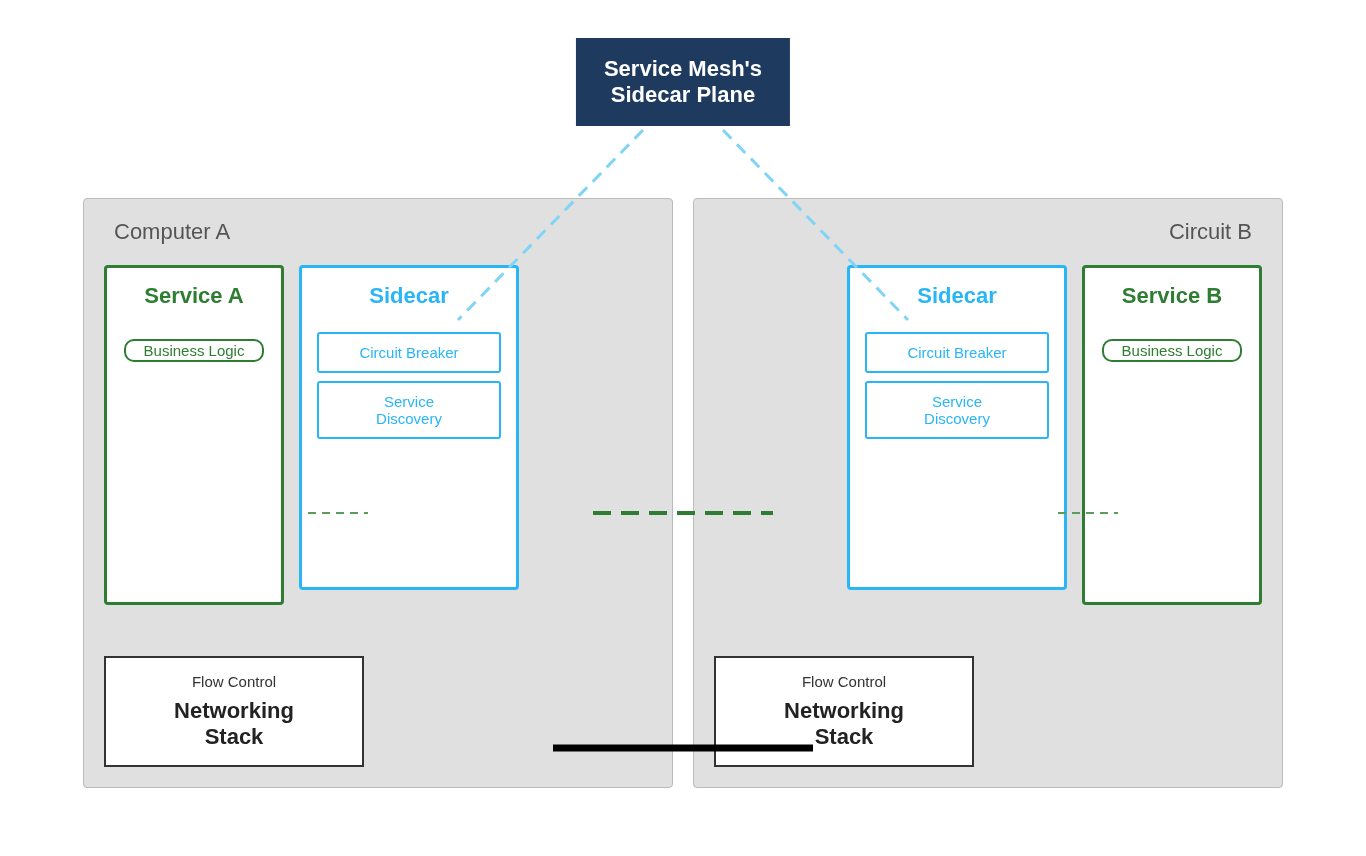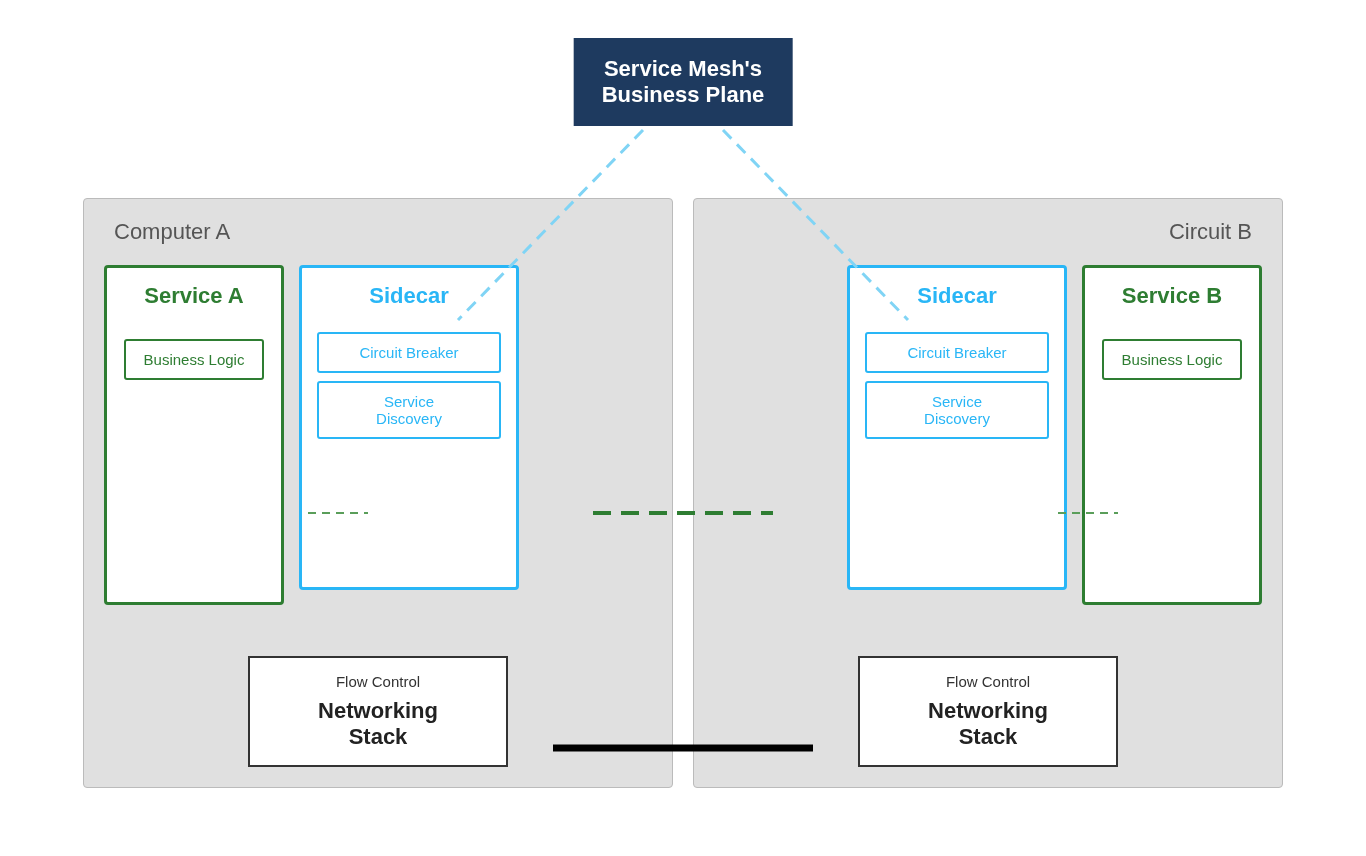--- a/index.html
+++ b/index.html
@@ -105,22 +105,22 @@
       font-size: 22px;
       font-weight: bold;
       color: #2e7d32;
       margin-bottom: 20px;
     }
 
     .business-logic-box {
       border: 2px solid #2e7d32;
       color: #2e7d32;
       font-size: 15px;
-      padding: 10px 18px;
-      border-radius: 3px;
+      padding: 1px 18px;
+      border-radius: 10px;
       margin-top: 10px;
     }
 
     
     .sidecar-box {
       border: 3px solid #29b6f6;
       background: white;
       border-radius: 4px;
       padding: 15px;
       flex: 0 0 220px;
@@ -148,21 +148,20 @@
       text-align: center;
     }
 
     
     .networking-area {
       position: absolute;
       bottom: 20px;
       left: 20px;
       right: 20px;
       display: flex;
-      justify-content: center;
     }
 
     .networking-box {
       border: 2px solid #333;
       background: white;
       padding: 15px 30px;
       text-align: center;
       width: 260px;
     }
 
@@ -203,21 +202,21 @@
 
     <line x1="975" y1="475" x2="1035" y2="475" stroke="#5a9e5a" stroke-width="2" stroke-dasharray="8,6"></line>
 
     <line x1="510" y1="475" x2="690" y2="475" stroke="#2e7d32" stroke-width="4" stroke-dasharray="18,10"></line>
 
     <line x1="470" y1="710" x2="730" y2="710" stroke="#000000" stroke-width="7"></line>
   </svg>
 
   <div class="control-plane">
     <div>Service Mesh's</div>
-    <div>Business Plane</div>
+    <div>Sidecar Plane</div>
   </div>
 
   <div class="computers-row">
 
     <div class="computer-box computer-a">
       <div class="computer-label">Computer A</div>
 
       <div class="services-row">
 
         <div class="service-box">

